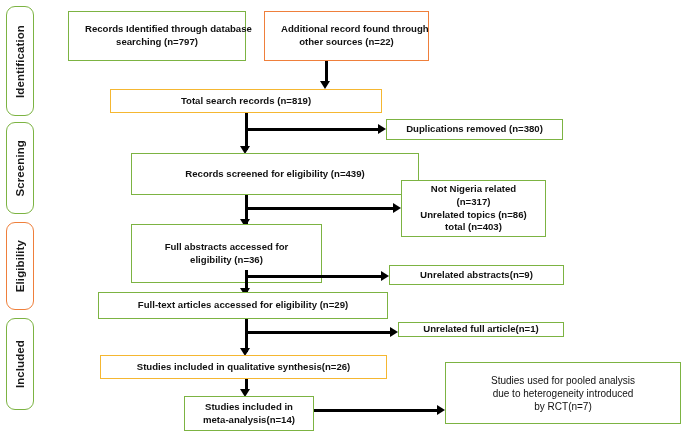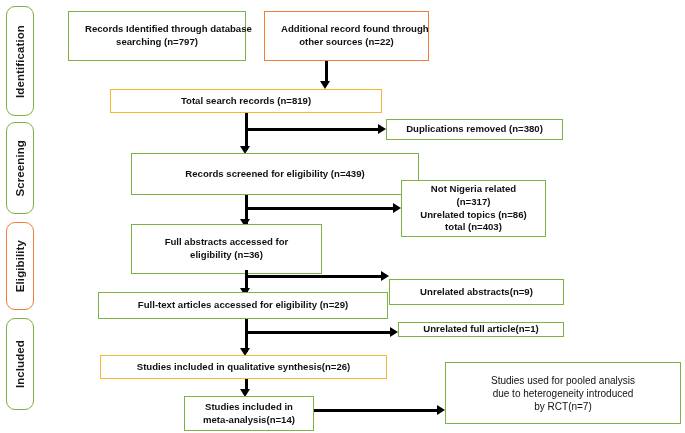--- a/index.html
+++ b/index.html
@@ -152,33 +152,33 @@
 
   <div class="box" style="left:401px; top:180px; width:145px; height:57px;">
     <div class="lines">
       <div>Not Nigeria related</div>
       <div>(n=317)</div>
       <div>Unrelated topics (n=86)</div>
       <div>total (n=403)</div>
     </div>
   </div>
 
-  <div class="box" style="left:131px; top:224px; width:191px; height:50px;">
+  <div class="box" style="left:131px; top:224px; width:191px; height:59px;">
     <div class="lines">
       <div>Full abstracts accessed for</div>
       <div>eligibility (n=36)</div>
     </div>
   </div>
 
   <div class="vline" style="left:245px; top:270px; height:23px;"></div>
   <div class="arrow-down" style="left:240px; top:288px;"></div>
   <div class="hline" style="left:245px; top:275px; width:140px;"></div>
   <div class="arrow-right" style="left:381px; top:271px;"></div>
 
-  <div class="box" style="left:389px; top:279px; width:175px; height:26px;justify-content:center;">
+  <div class="box" style="left:389px; top:265px; width:175px; height:20px;justify-content:center;">
     <div class="lines">
       <div>Unrelated abstracts(n=9)</div>
     </div>
   </div>
 
   <div class="box" style="left:98px; top:292px; width:290px; height:27px;justify-content:flex-end;">
     <div class="lines">
       <div>Full-text articles accessed for eligibility (n=29)</div>
     </div>
   </div>

